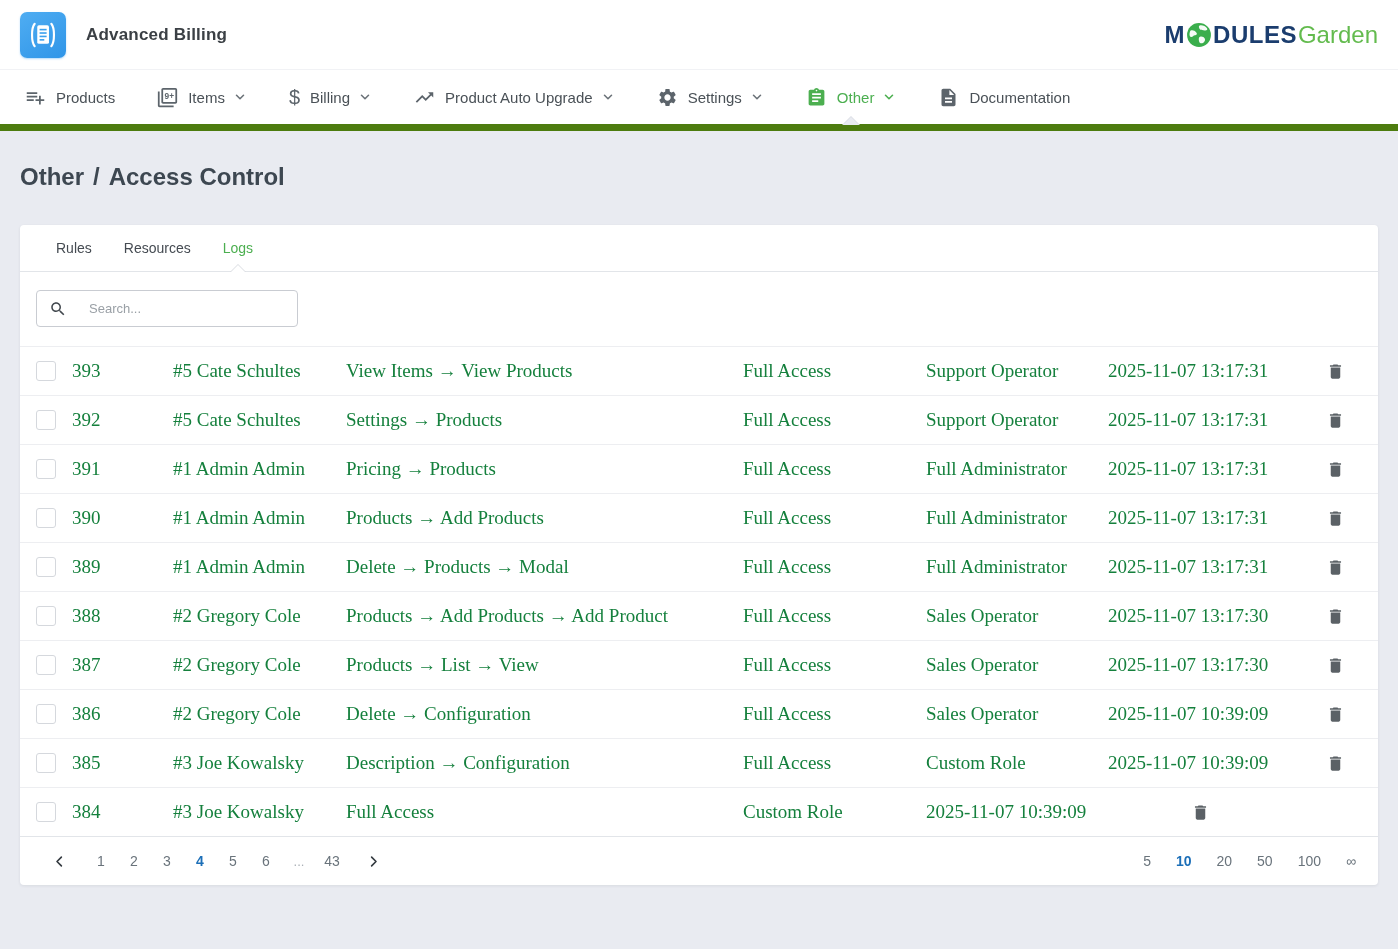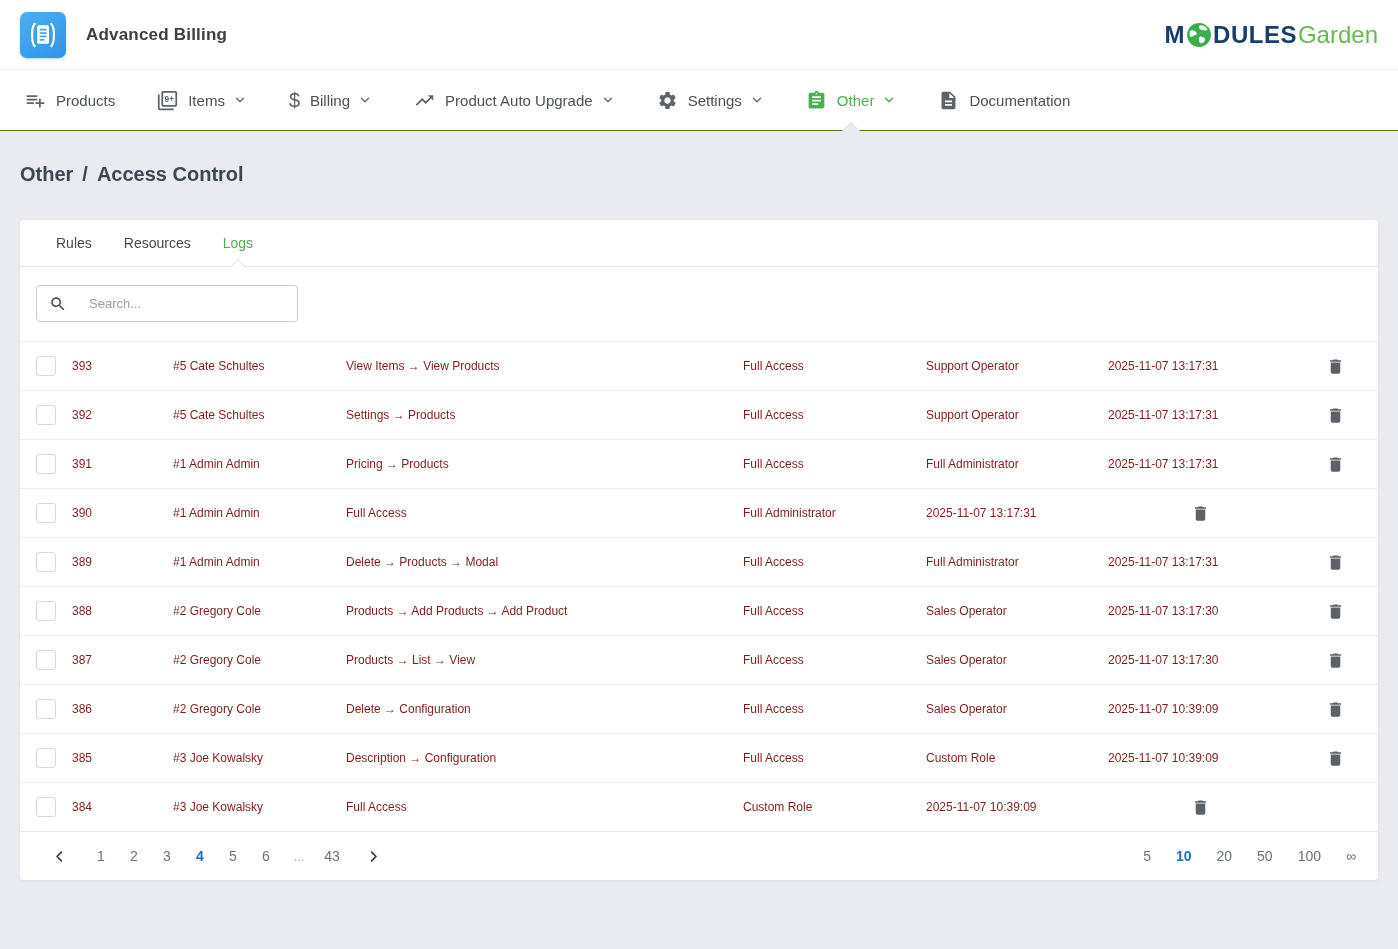--- a/index.html
+++ b/index.html
@@ -22,41 +22,41 @@
     box-shadow:0 1px 2px rgba(33,150,243,.35);
   }
   .app-title { font-size:17px; font-weight:700; color:#3b4045; margin-left:20px; letter-spacing:.2px; }
   .brand { margin-left:auto; display:flex; align-items:center; line-height:1; }
   .brand .b-navy { font-size:24px; font-weight:800; color:#1b3d6e; letter-spacing:.5px; }
   .brand .b-globe { width:26px; height:26px; margin:0 1px; display:inline-flex; }
   .brand .b-garden { font-size:24px; font-weight:400; color:#63bb4e; margin-left:1px; }
   
   .mainnav {
     height:61px; background:#ffffff; display:flex; align-items:stretch;
-    padding:0 4px; border-bottom:1px solid #4d7c0f; position:relative;
+    padding:0 4px; border-bottom:7px solid #4d7c0f; position:relative;
   }
   .nav-item {
     display:flex; align-items:center; gap:10px; padding:0 21px;
     color:#4a5157; font-size:15px; font-weight:500; cursor:pointer;
     position:relative; text-decoration:none;
   }
   .nav-item .nav-icon { display:inline-flex; color:#5c646b; }
   .nav-item .nav-icon svg { width:21px; height:21px; }
   .nav-item .dollar { font-size:20px; font-weight:500; color:#5c646b; line-height:1; }
   .nav-item .chev { display:inline-flex; color:#6b7278; margin-left:-2px; }
   .nav-item.active, .nav-item.active .nav-icon, .nav-item.active .chev { color:#4caf50; }
   .nav-item.active::before, .nav-item.active::after {
     content:""; position:absolute; left:50%; transform:translateX(-50%);
     border-left:9px solid transparent; border-right:9px solid transparent;
   }
   .nav-item.active::before { bottom:-1px; border-bottom:9px solid #d9dce3; }
   .nav-item.active::after  { bottom:-1px; border-bottom:8px solid #e9ebf1; border-left-width:8px; border-right-width:8px; }
   
   .content { padding:0 20px; }
-  .breadcrumb { margin-top:32px; font-size:20px; font-weight:700; color:#3d4751; }
+  .breadcrumb { margin-top:32px; font-size:24px; font-weight:700; color:#3d4751; }
   .breadcrumb .sep { margin:0 9px; font-weight:700; color:#3d4751; }
   
   .card {
     margin-top:34px; background:#ffffff; border-radius:4px;
     box-shadow:0 1px 3px rgba(40,50,70,.09);
   }
   .tabs { display:flex; align-items:flex-start; height:47px; padding:0 20px; border-bottom:1px solid #e2e5e9; }
   .tab {
     padding:0 16px; font-size:14px; color:#454b52; cursor:pointer;
     height:100%; display:flex; align-items:center; position:relative;
@@ -87,21 +87,21 @@
   }
   .tbl-head { height:44px; }
   .tbl-head .th {
     font-size:11px; font-weight:700; color:#353c44; text-transform:uppercase; letter-spacing:.3px;
   }
   .sort-arrow { font-size:13px; font-weight:400; margin-left:6px; color:#41474d; }
   .cbx {
     width:20px; height:20px; border:1px solid #d5d8dd; border-radius:3px;
     margin-left:16px; background:#fff; cursor:pointer;
   }
-  .tbl-row { height:49px; border-top:1px solid #edeef1; font-size:12px; color:#7f1d1d; }
+  .tbl-row { height:49px; border-top:1px solid #edeef1; font-size:19px; color:#15803d;font-family:Liberation Serif, serif; }
   .trash-cell { display:flex; justify-content:center; }
   .trash-btn { background:none; border:none; cursor:pointer; display:inline-flex; padding:4px; }
   .trash-btn svg { width:19px; height:19px; fill:#5b6166; }
   
   .pager {
     height:49px; border-top:1px solid #e2e5e9; display:flex; align-items:center;
     justify-content:space-between; padding:0 22px;
   }
   .pager-left, .pager-right { display:flex; align-items:center; }
   .pager-left { gap:15px; }
@@ -341,20 +341,21 @@
               </button>
             </div>
           </div>
 
           <div class="tbl-row">
             <div>
               <div class="cbx"></div>
             </div>
             <div>390</div>
             <div>#1 Admin Admin</div>
+            <div>Products → Add Products</div>
             <div>Full Access</div>
             <div>Full Administrator</div>
             <div>2025-11-07 13:17:31</div>
             <div class="trash-cell">
               <button class="trash-btn">
                 <svg viewBox="0 0 24 24">
                   <path d="M6 19c0 1.1.9 2 2 2h8c1.1 0 2-.9 2-2V7H6v12zM19 4h-3.5l-1-1h-5l-1 1H5v2h14V4z"></path>
                 </svg>
               </button>
             </div>

